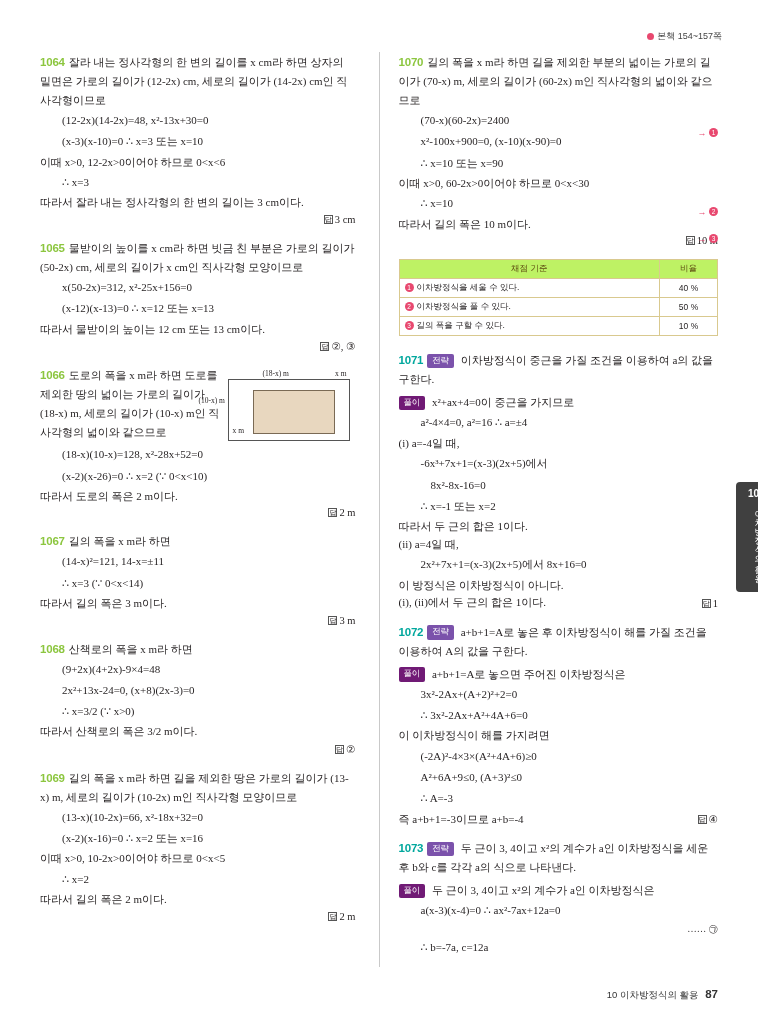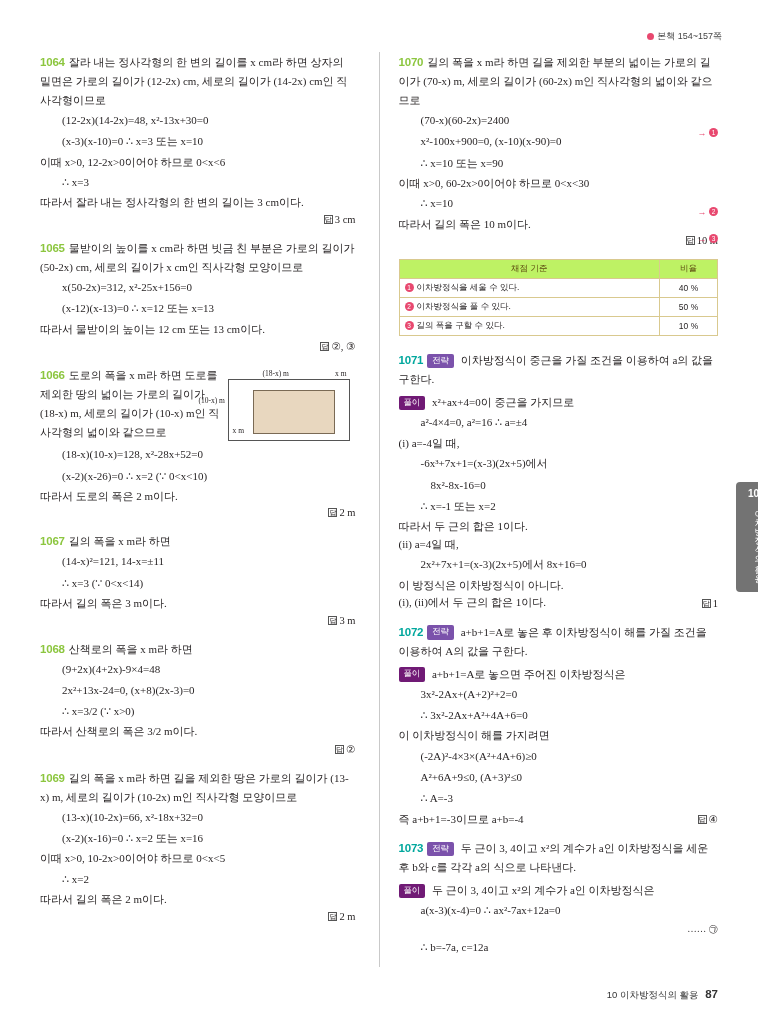--- a/index.html
+++ b/index.html
@@ -174,21 +174,21 @@
     background: #e8486f;
     color:#fff; font-size: 6.5px; text-align:center;
     vertical-align: 1px;
   }
 
   
   .side-tab {
     position: absolute;
     right: 0; top: 482px;
     width: 22px;
-    background: #737373;
+    background: #404040;
     color: #fff;
     border-radius: 4px 0 0 4px;
     padding: 6px 0 10px 12px;
     text-align: center;
     font-family: "Liberation Sans", sans-serif;
   }
   .side-tab .num {
     font-size: 10px; font-weight: bold;
     display:block; margin-bottom: 4px;
   }

